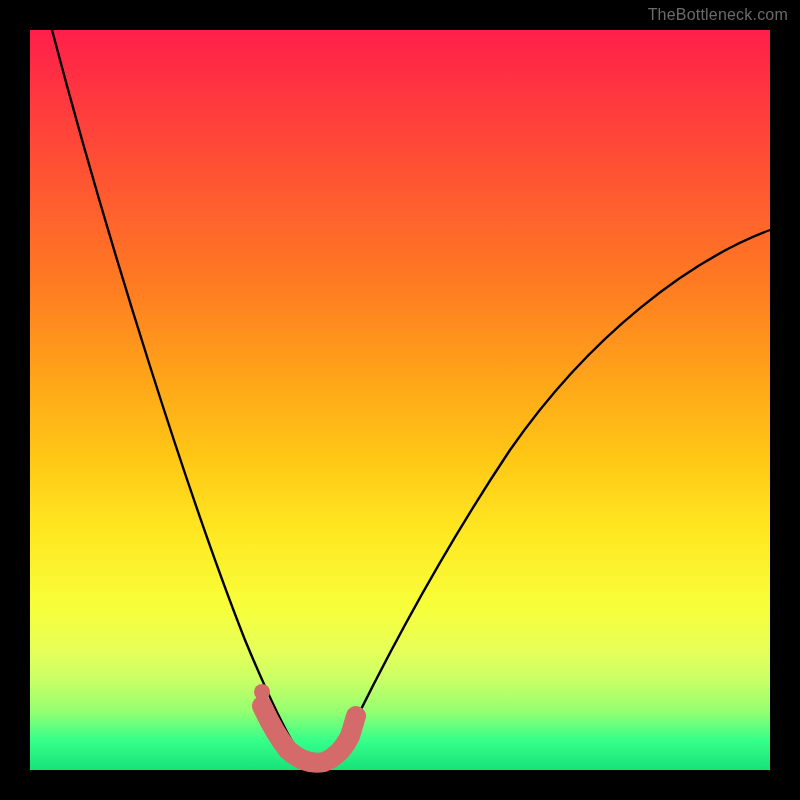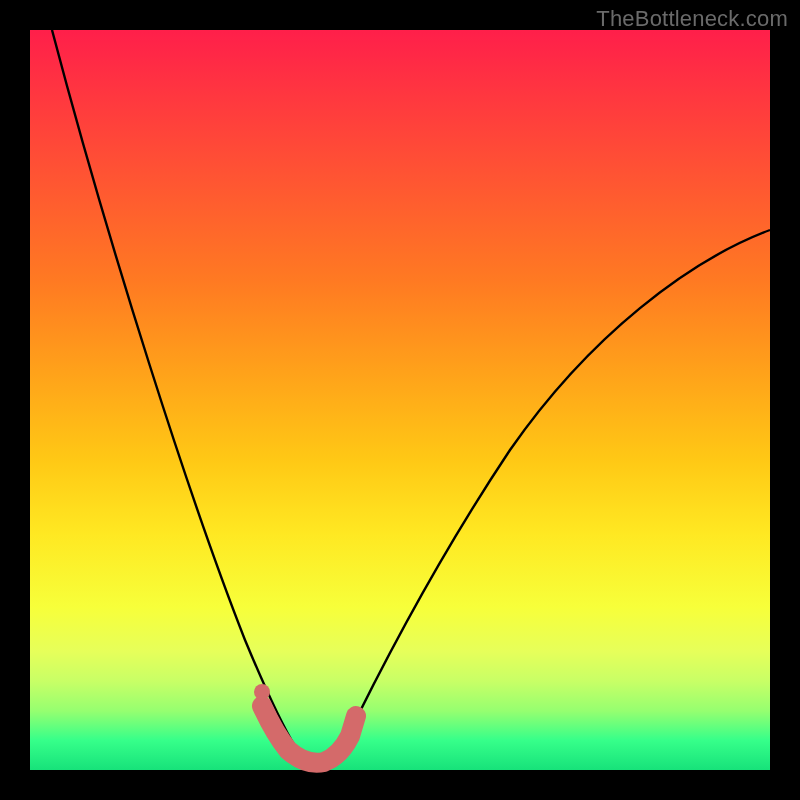--- a/index.html
+++ b/index.html
@@ -41,21 +41,21 @@
       #96ff70 92%,
       #36ff8a 96%,
       #17e27a 100%
     );
   }
   .attribution {
     position: absolute;
     top: 6px;
     right: 12px;
     color: #6a6a6a;
-    font-size: 22px;
+    font-size: 16px;
     font-weight: 400;
     letter-spacing: 0.2px;
     user-select: none;
   }
   svg.curves {
     position: absolute;
     left: 0;
     top: 0;
     width: 740px;
     height: 740px;

